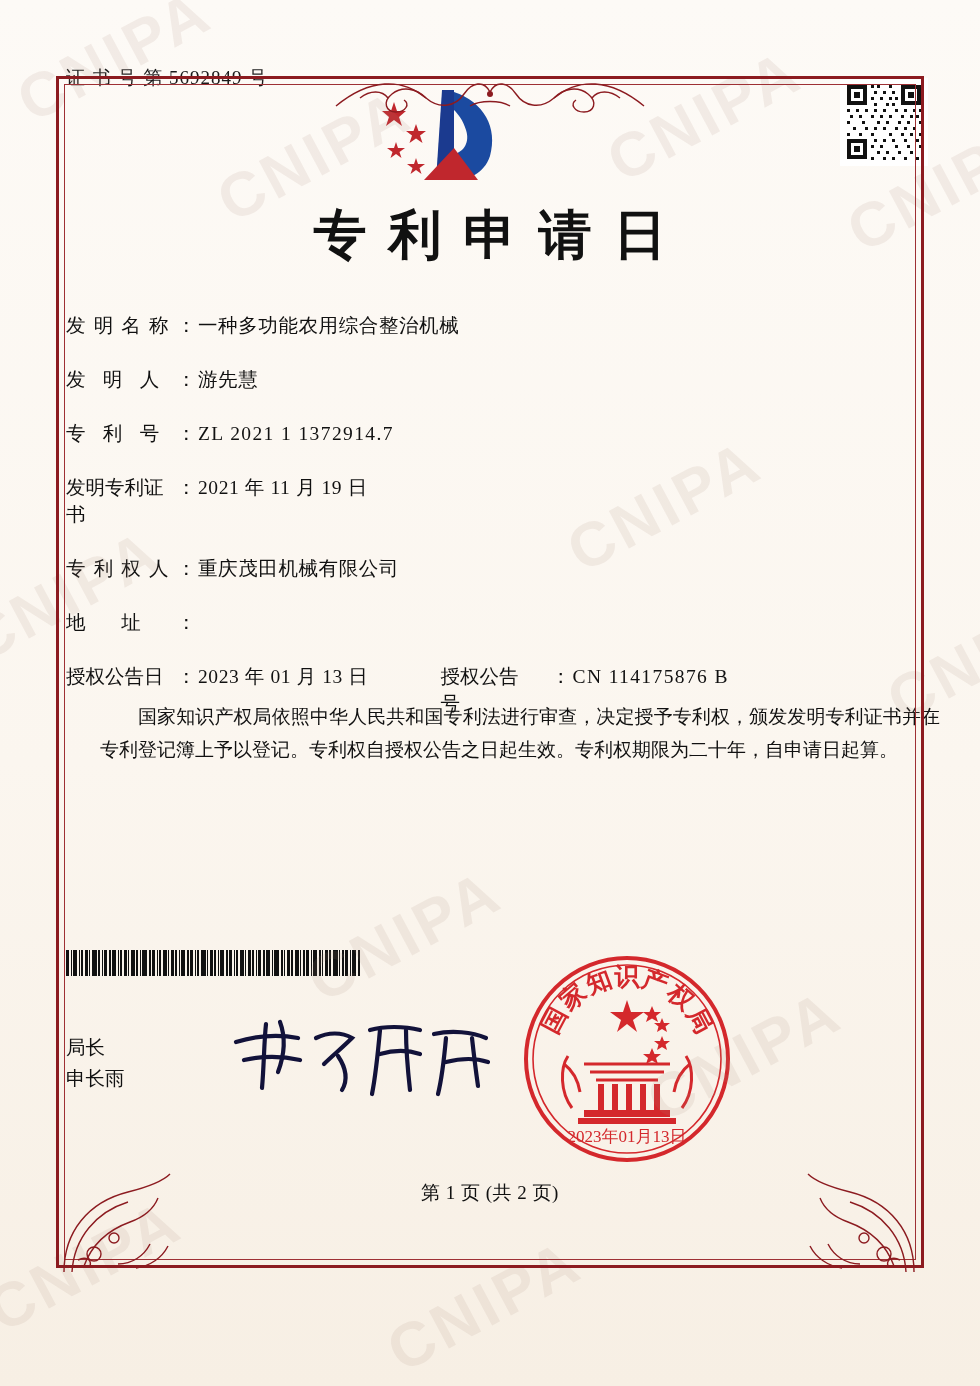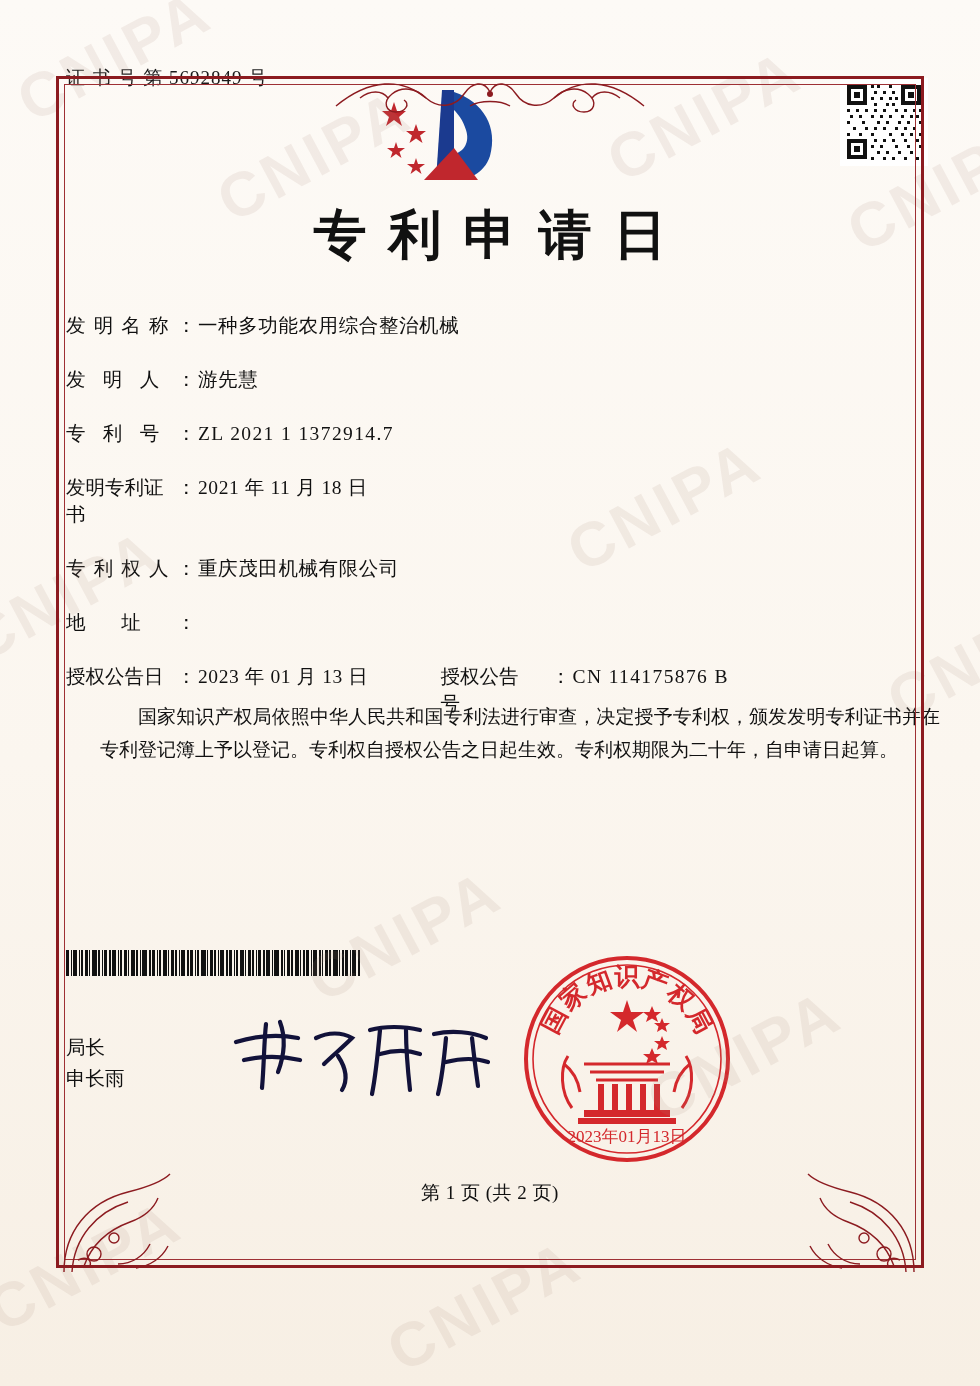--- a/index.html
+++ b/index.html
@@ -408,21 +408,21 @@
           <span class="fcolon">：</span>
       </span>
       <span class="fvalue mono">ZL 2021 1 1372914.7</span>
     </div>
 
     <div class="frow">
       <span class="flabel tight">
         <span>发明专利证书</span>
           <span class="fcolon">：</span>
       </span>
-      <span class="fvalue">2021 年 11 月 18 日</span>
+      <span class="fvalue">2021 年 11 月 19 日</span>
     </div>
 
     <div class="frow">
       <span class="flabel">
         <span>专</span>
           <span>利</span>
           <span>权</span>
           <span>人</span>
           <span class="fcolon">：</span>
       </span>

